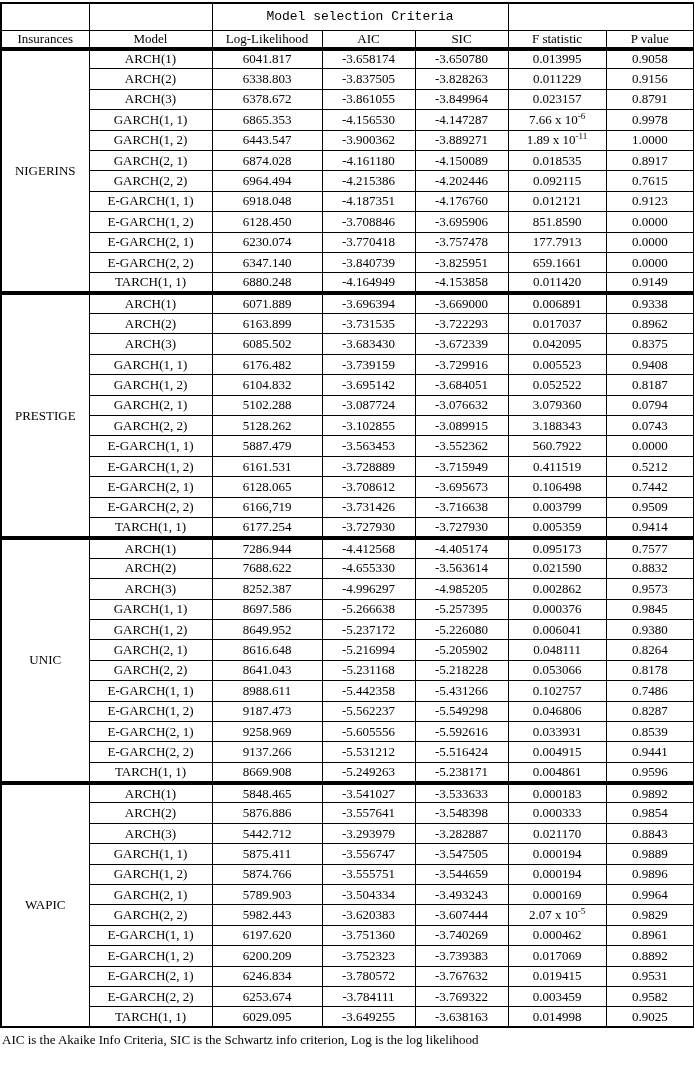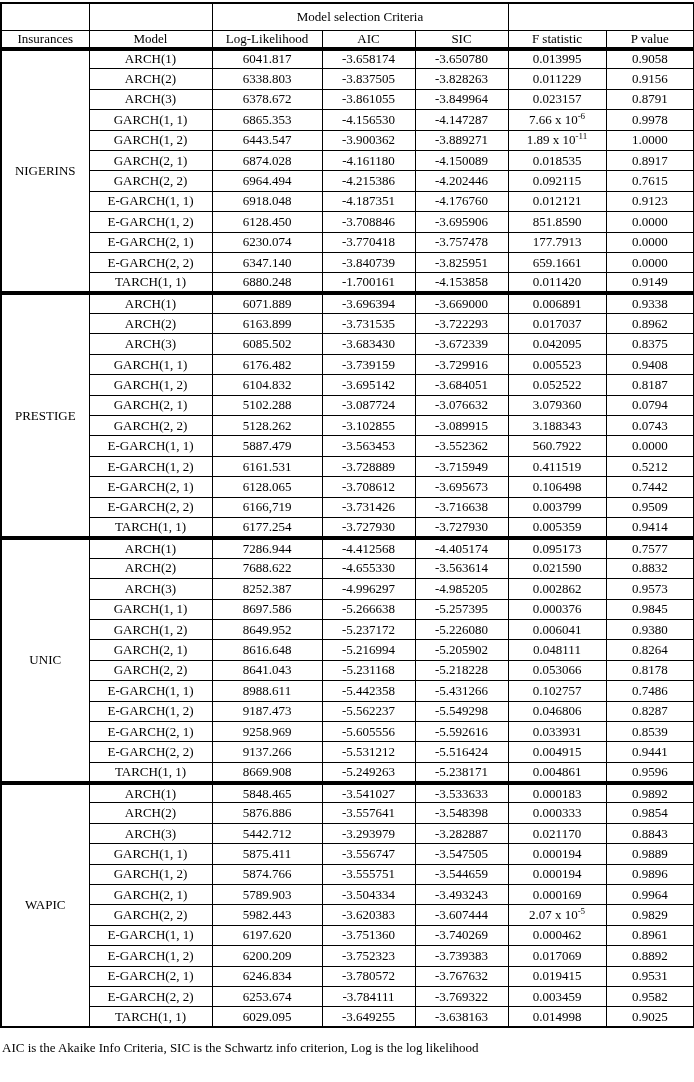--- a/index.html
+++ b/index.html
@@ -25,21 +25,21 @@
   table.criteria th,
   table.criteria td {
     border: 1px solid #000;
     padding: 0;
     text-align: center;
     font-weight: normal;
     font-size: 13px;
     overflow: hidden;
     white-space: nowrap;
   }
-  thead tr.r1 { height: 27px; }
+  thead tr.r1 { height: 27px; font-family: Liberation Mono, monospace; }
   thead tr.r2 { height: 16px; }
   thead th, thead td { font-size: 13.5px; }
   tbody tr { height: 20.4px; }
   tbody td {
     border-top: none;
     border-bottom: none;
     font-size: 12.5px;
   }
   tbody.group { border-top: 2px solid #000; }
   tbody.group tr.group-start td { border-top: 4px solid #000000; }
@@ -52,21 +52,21 @@
     font-size: 13px;
     margin-top: 30px;
   }
   td.bold { font-weight: bold; }
   sup.exp {
     font-size: 9px;
     vertical-align: super;
     line-height: 0;
   }
   .footnotes {
-    padding: 12px 2px 0 2px;
+    padding: 4px 2px 0 2px;
     font-size: 13px;
     line-height: 1.3;
   }
 </style>
 </head>
 <body>
 
 <div class="page">
   <table class="criteria">
     <colgroup>
@@ -181,21 +181,21 @@
           <td class="model-cell">E-GARCH(2, 2)</td>
           <td>6347.140</td>
           <td>-3.840739</td>
           <td>-3.825951</td>
           <td>659.1661</td>
           <td>0.0000</td>
         </tr>
         <tr>
           <td class="model-cell">TARCH(1, 1)</td>
           <td>6880.248</td>
-          <td>-1.700161</td>
+          <td>-4.164949</td>
           <td>-4.153858</td>
           <td>0.011420</td>
           <td>0.9149</td>
         </tr>
       </tbody>
       <tbody class="group">
         <tr class="group-start">
           <td class="insurance-cell" rowspan="12">PRESTIGE</td>
           <td class="model-cell">ARCH(1)</td>
           <td>6071.889</td>

